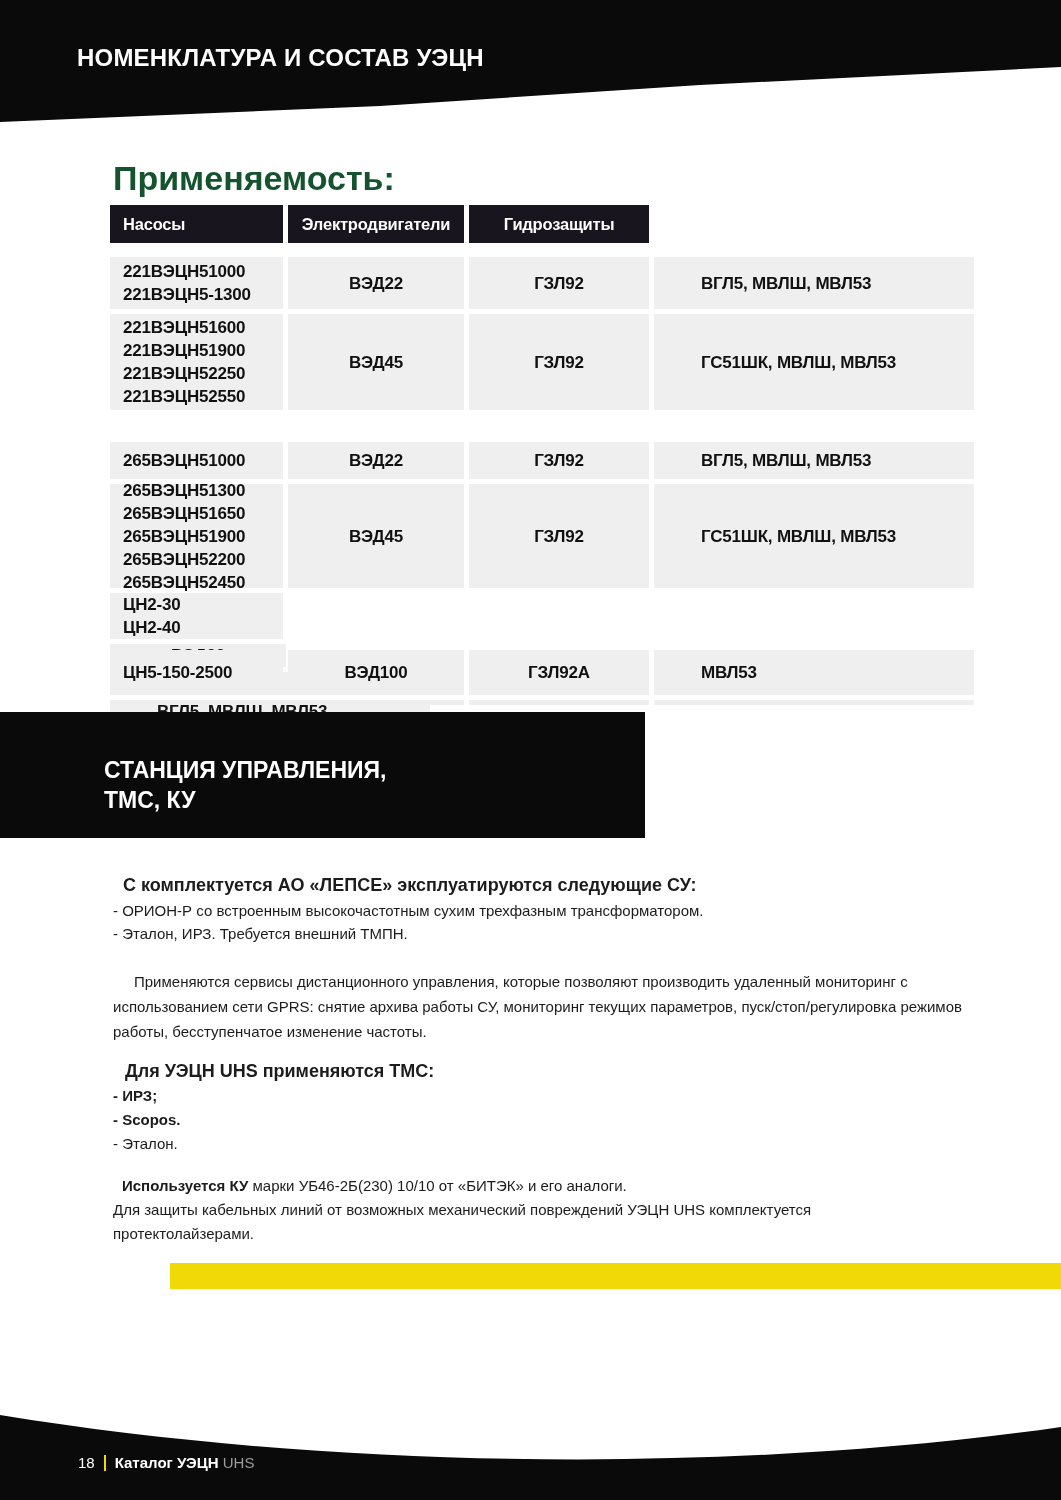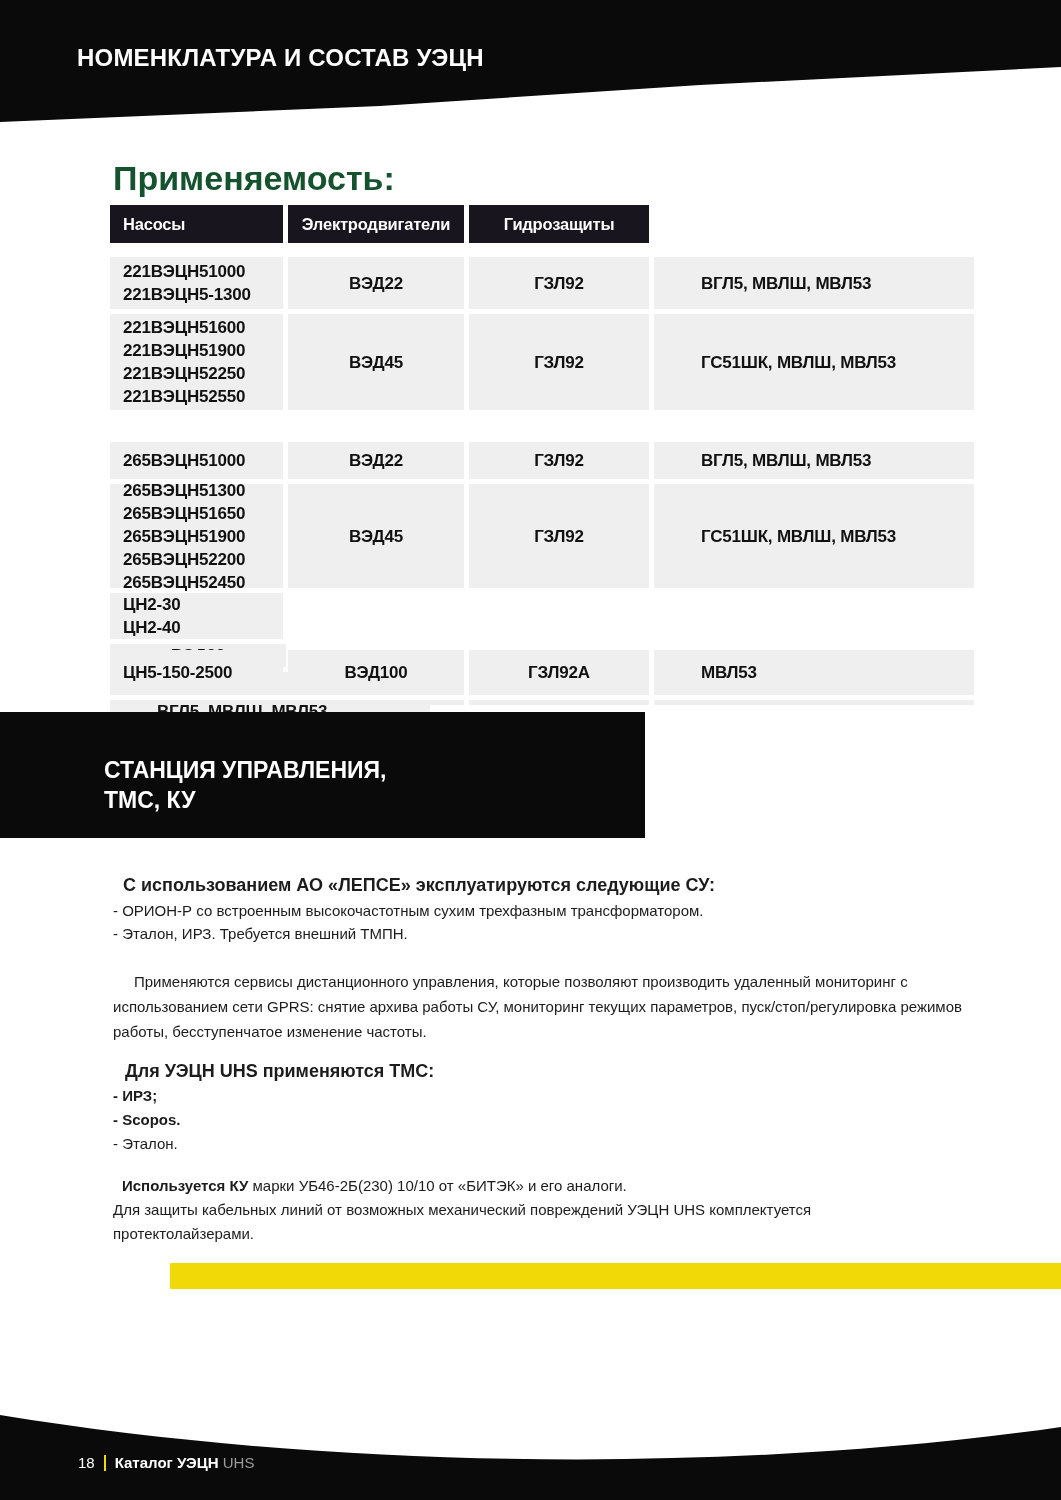--- a/index.html
+++ b/index.html
@@ -145,21 +145,21 @@
       </div>
   </div>
 
   <div class="banner2">
     <div class="banner2-text">
       <div>СТАНЦИЯ УПРАВЛЕНИЯ,</div>
       <div>ТМС, КУ</div>
     </div>
   </div>
 
-  <div class="bt su-heading">С использованием АО «ЛЕПСЕ» эксплуатируются следующие СУ:</div>
+  <div class="bt su-heading">С комплектуется АО «ЛЕПСЕ» эксплуатируются следующие СУ:</div>
   <div class="bt su-items">
     <div>- ОРИОН-Р со встроенным высокочастотным сухим трехфазным трансформатором.</div>
     <div>- Эталон, ИРЗ. Требуется внешний ТМПН.</div>
   </div>
   <div class="bt su-paragraph">Применяются сервисы дистанционного управления, которые позволяют производить удаленный мониторинг с использованием сети GPRS: снятие архива работы СУ, мониторинг текущих параметров, пуск/стоп/регулировка режимов работы, бесступенчатое изменение частоты.</div>
 
   <div class="bt tms-heading">Для УЭЦН UHS применяются ТМС:</div>
   <div class="bt tms-items">
     <div class="bold">- ИРЗ;</div>
     <div class="bold">- Scopos.</div>

